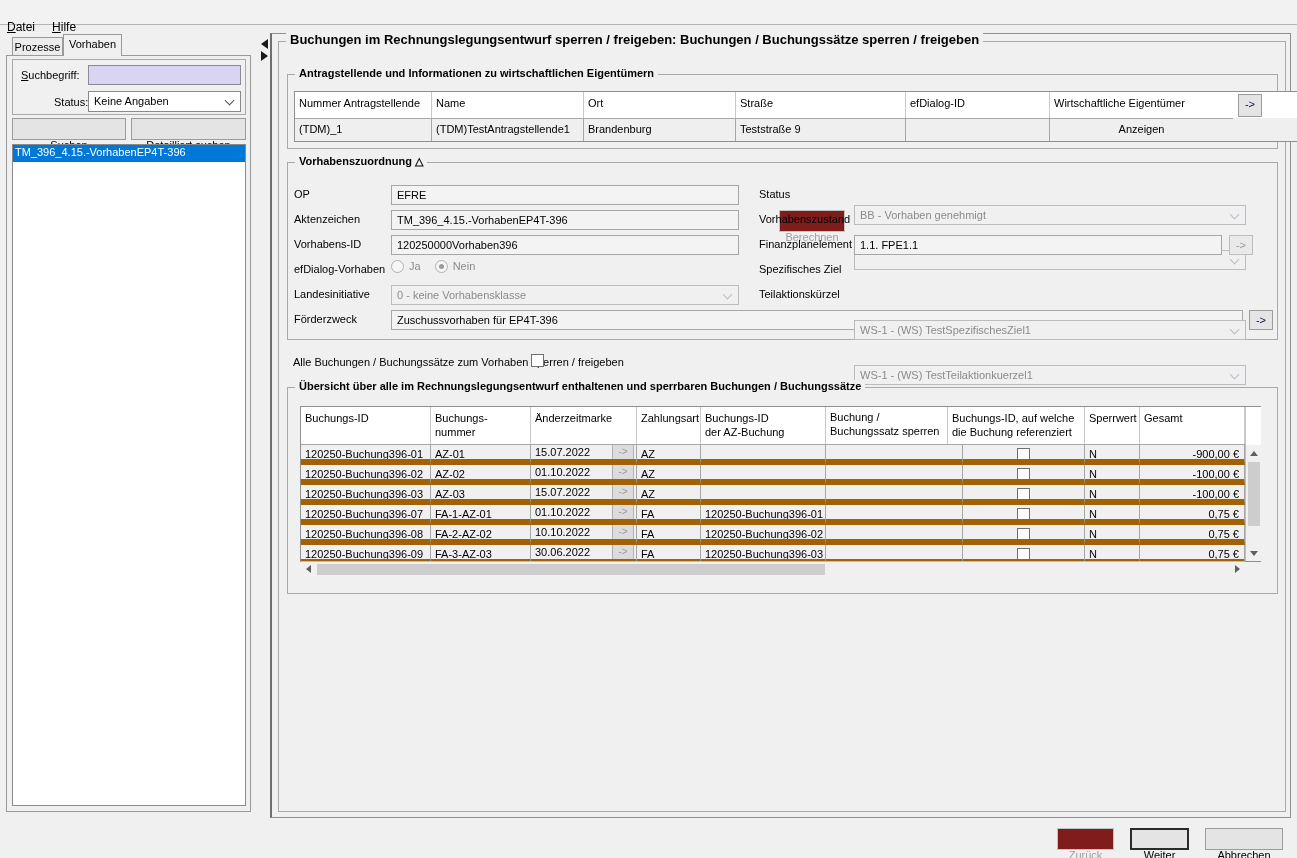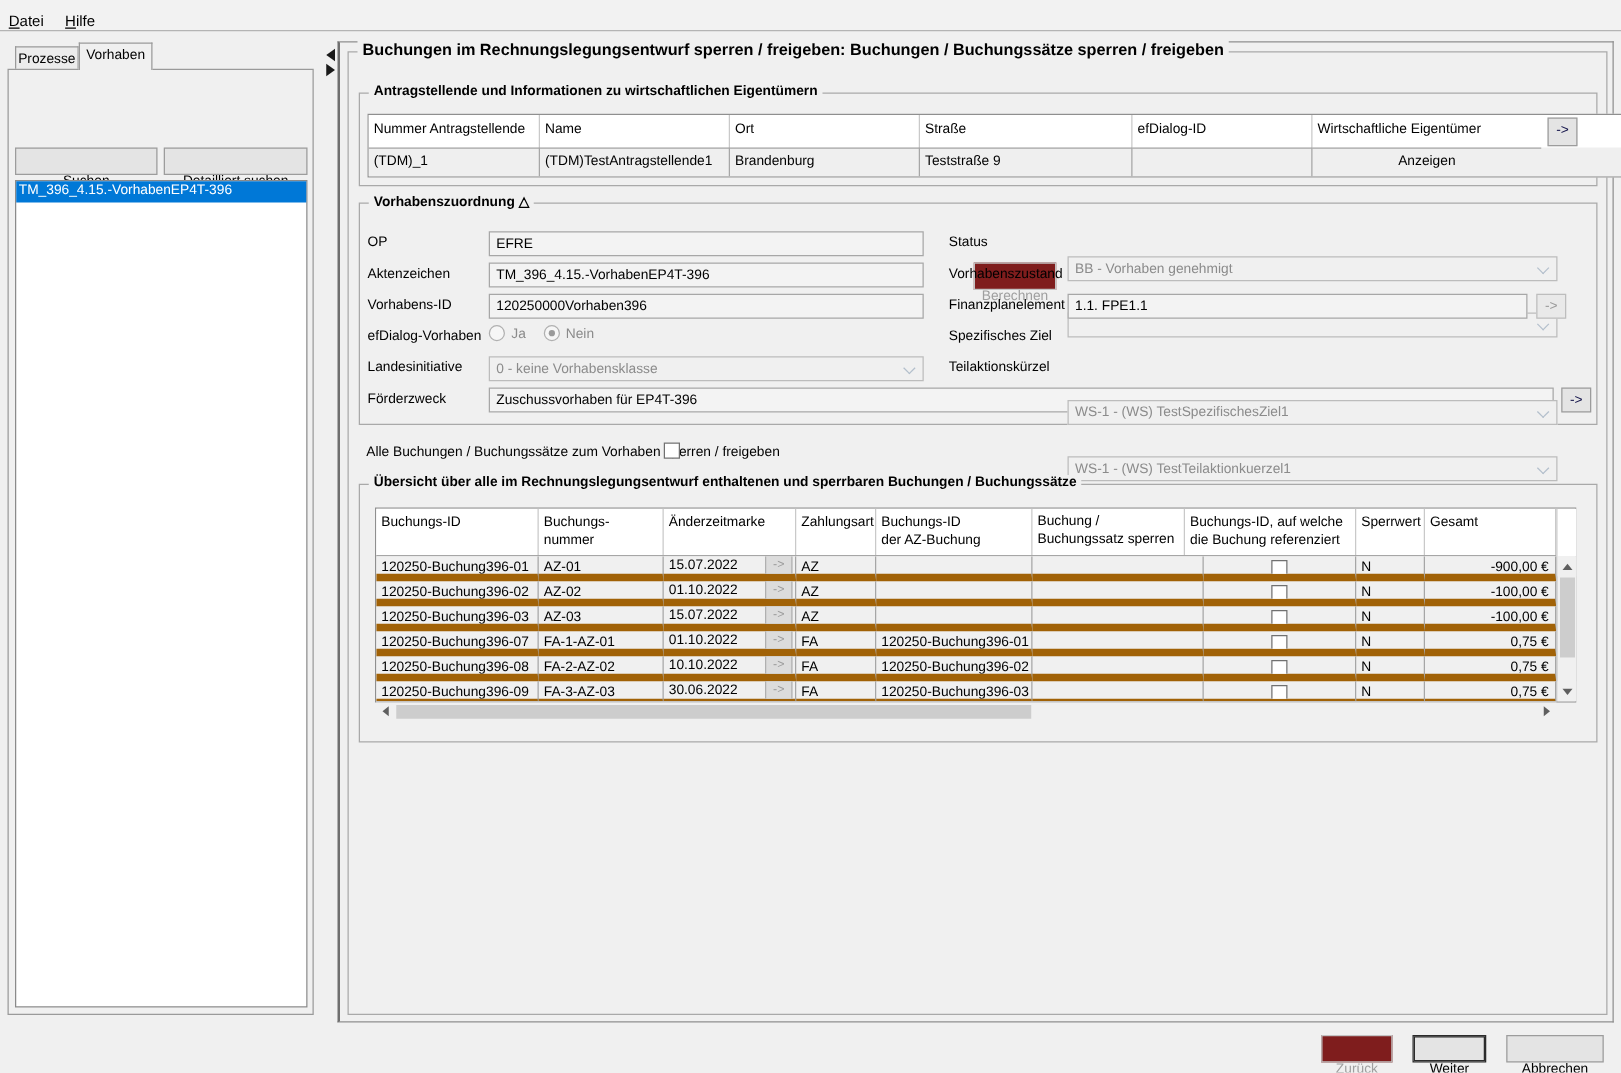--- a/index.html
+++ b/index.html
@@ -2,21 +2,21 @@
 <html><head>
 <meta charset="utf-8">
 <style>
   * { box-sizing: border-box; margin: 0; padding: 0; }
   html,body { width:1297px; height:858px; overflow:hidden; }
   body { font-family:"Liberation Sans", sans-serif; font-size:11px; color:#000; background:#f0f0f0; position:relative; }
   .abs { position:absolute; }
 
   
   #menubar { left:0; top:0; width:1297px; height:25px; background:#f2f2f2; border-bottom:1px solid #b4b4b4; }
-  .menu-item { display:inline-block; padding:10px 7px 4px 7px; font-size:12px; cursor:default; }
+  .menu-item { display:inline-block; padding:20px 7px 4px 7px; font-size:12px; cursor:default; }
 
   
   .tab { background:#f0f0f0; border:1px solid #9a9a9a; border-bottom:none; text-align:center; padding-top:3px; font-size:11px; }
   #tab-prozesse { left:12px; top:37px; width:51px; height:19px; background:#ececec; }
   #tab-vorhaben { left:63px; top:34px; width:59px; height:22px; z-index:3; }
   #left-panel { left:6px; top:55px; width:245px; height:757px; border:1px solid #9a9a9a; background:#f0f0f0; z-index:2; }
   #search-box { left:5px; top:3px; width:234px; height:56px; border:1px solid #aaa; }
   .fld-label { font-size:11px; }
   #search-input { left:75px; top:5px; width:153px; height:20px; background:#d9d4f2; border:1px solid #8a8a9a; font-size:11px; padding:2px 3px; }
   .combo { background:#fff; border:1px solid #8a8a8a; height:21px; padding:3px 20px 2px 5px; position:relative; overflow:hidden; white-space:nowrap; }
@@ -110,20 +110,29 @@
 
 <div id="menubar" class="abs">
   <span class="menu-item"><u>D</u>atei</span>
   <span class="menu-item"><u>H</u>ilfe</span>
 </div>
 
 <div id="tab-prozesse" class="abs tab">Prozesse</div>
 <div id="tab-vorhaben" class="abs tab">Vorhaben</div>
 
 <div id="left-panel" class="abs">
+  <div id="search-box" class="abs">
+    <span class="abs fld-label" style="left:8px;top:9px;"><u>S</u>uchbegriff:</span>
+    <input id="search-input" class="abs" type="text" value="" style="">
+    <span class="abs fld-label" style="left:41px;top:36px;">Status:</span>
+    <div id="status-combo" class="abs combo">
+      <span>Keine Angaben</span>
+      <span class="chev"></span>
+    </div>
+  </div>
   <div id="btn-suchen" class="abs btn">Suchen</div>
   <div id="btn-detail" class="abs btn">Detailliert suchen</div>
   <div id="result-list" class="abs">
     <div class="list-item selected">TM_396_4.15.-VorhabenEP4T-396</div>
   </div>
 </div>
 
 <div id="splitter" class="abs">
   <div class="tri-left"></div>
   <div class="tri-right"></div>

